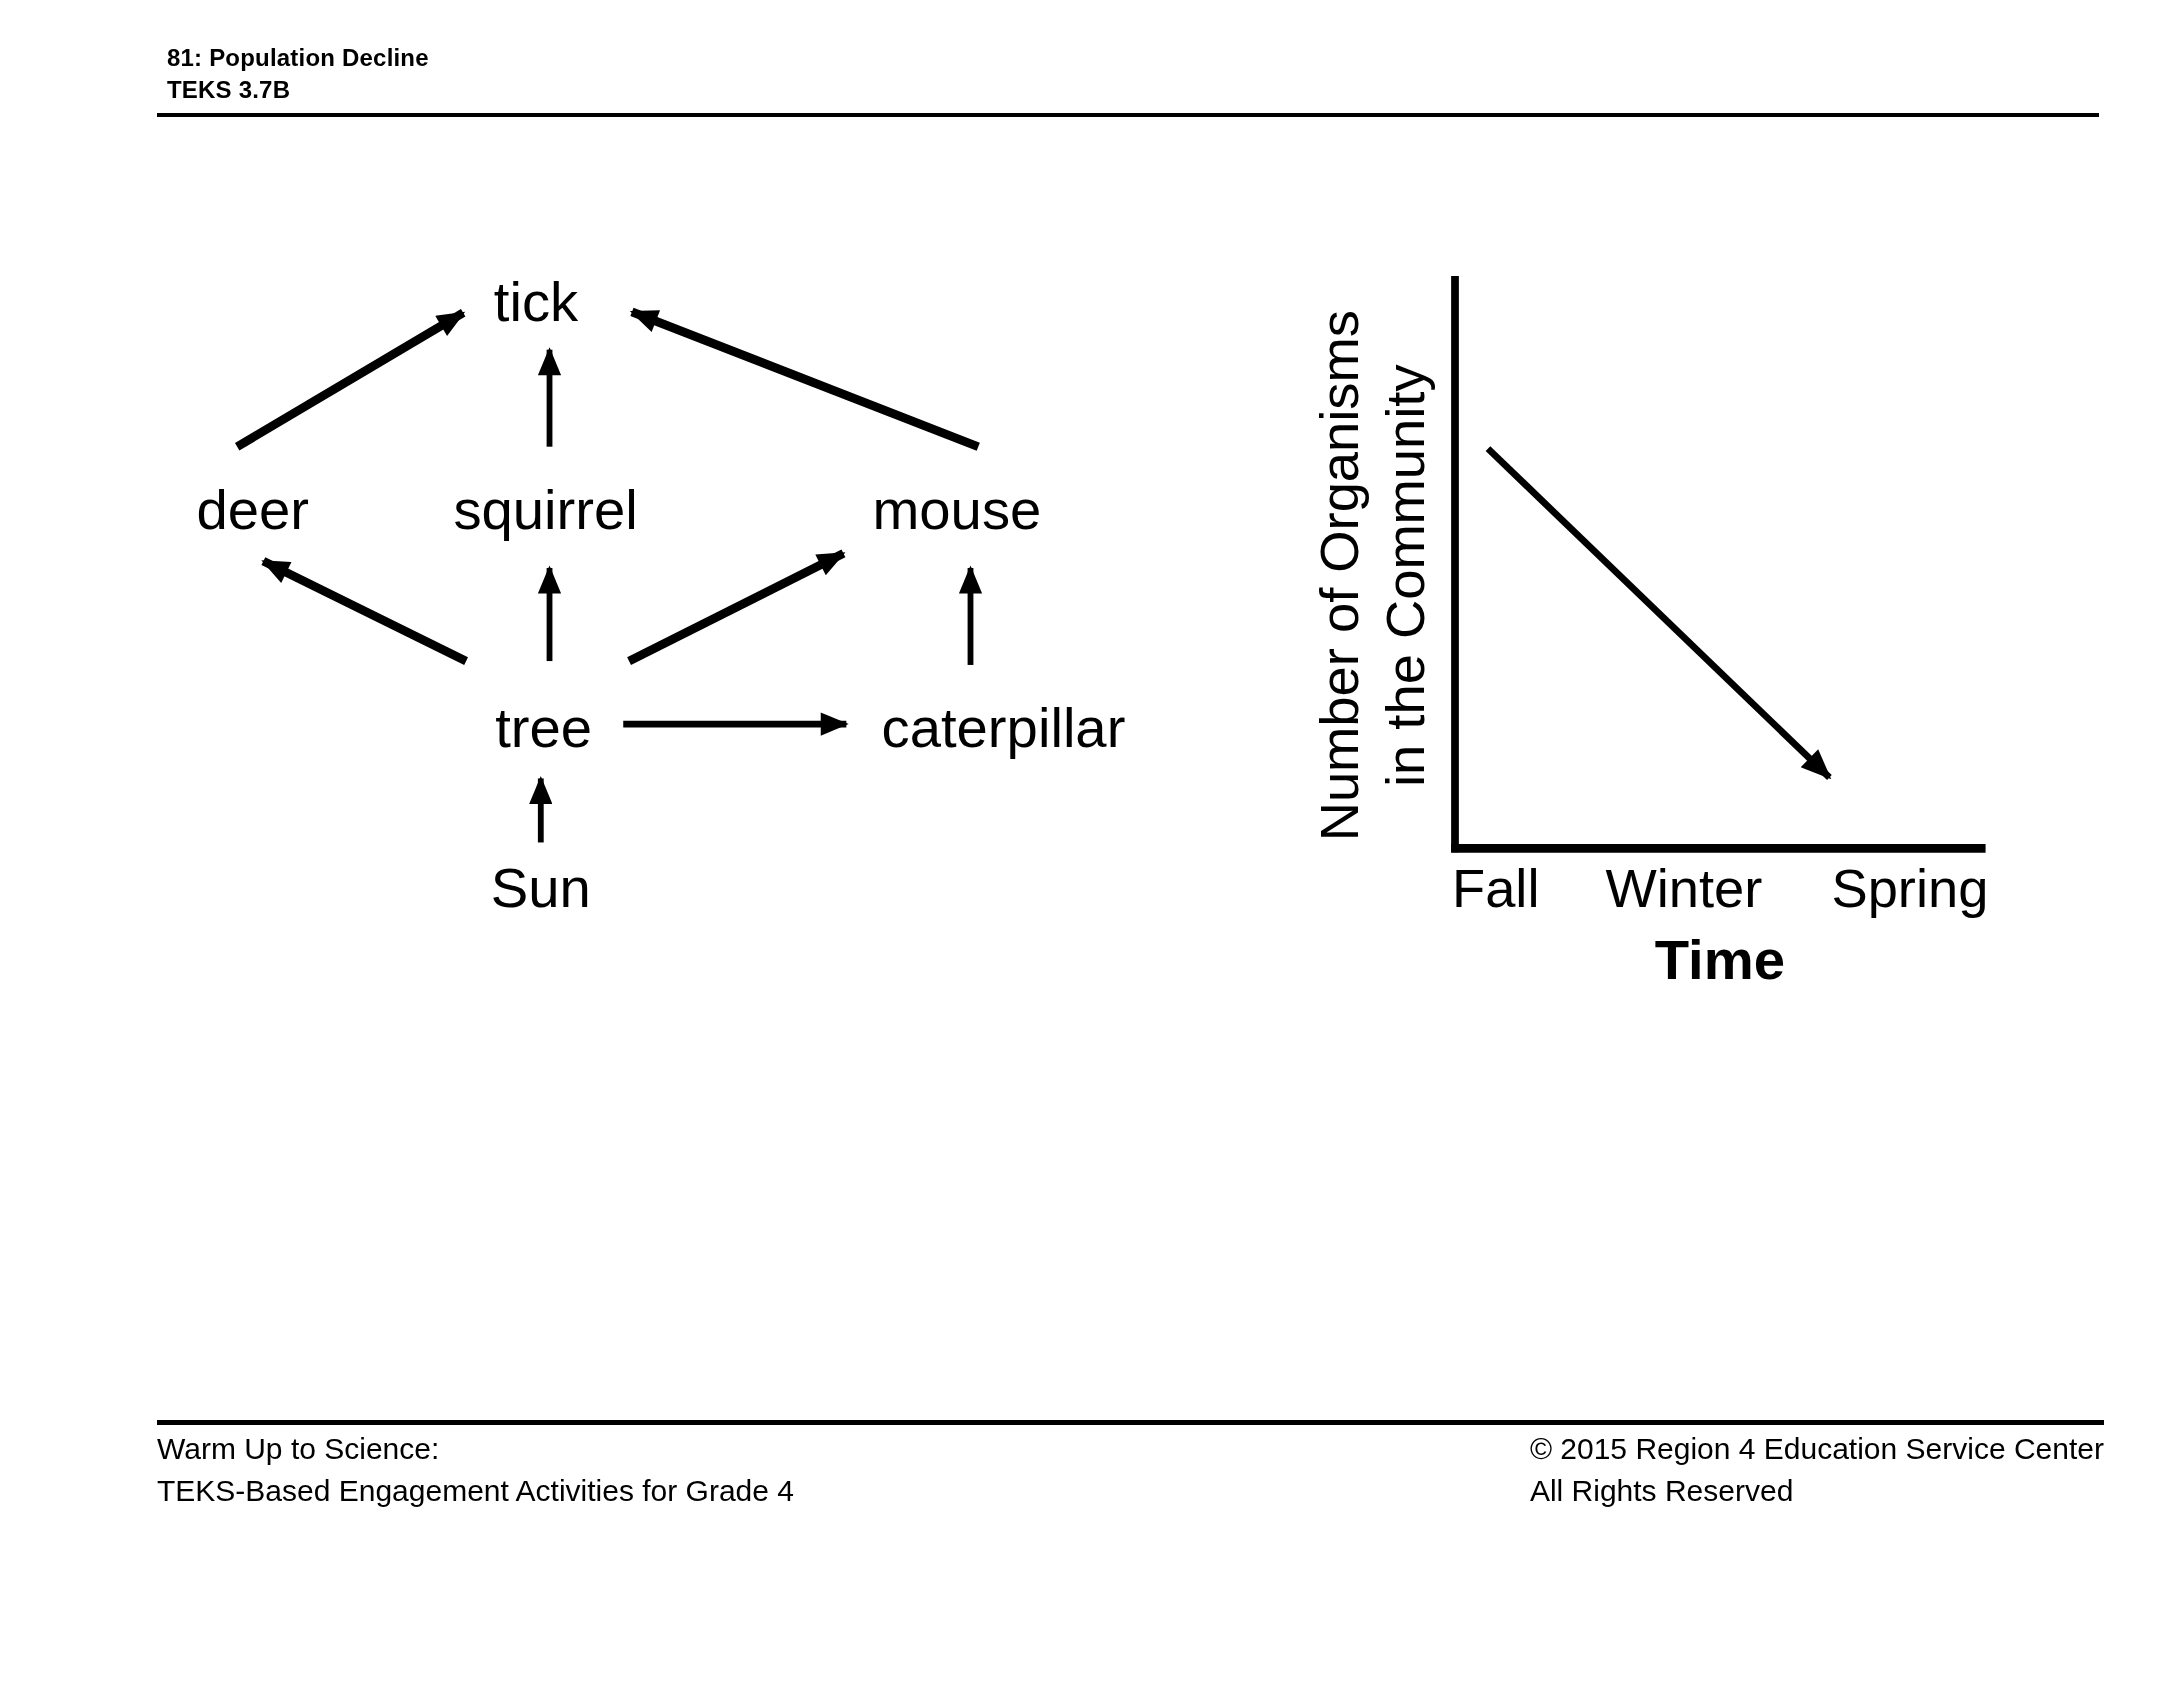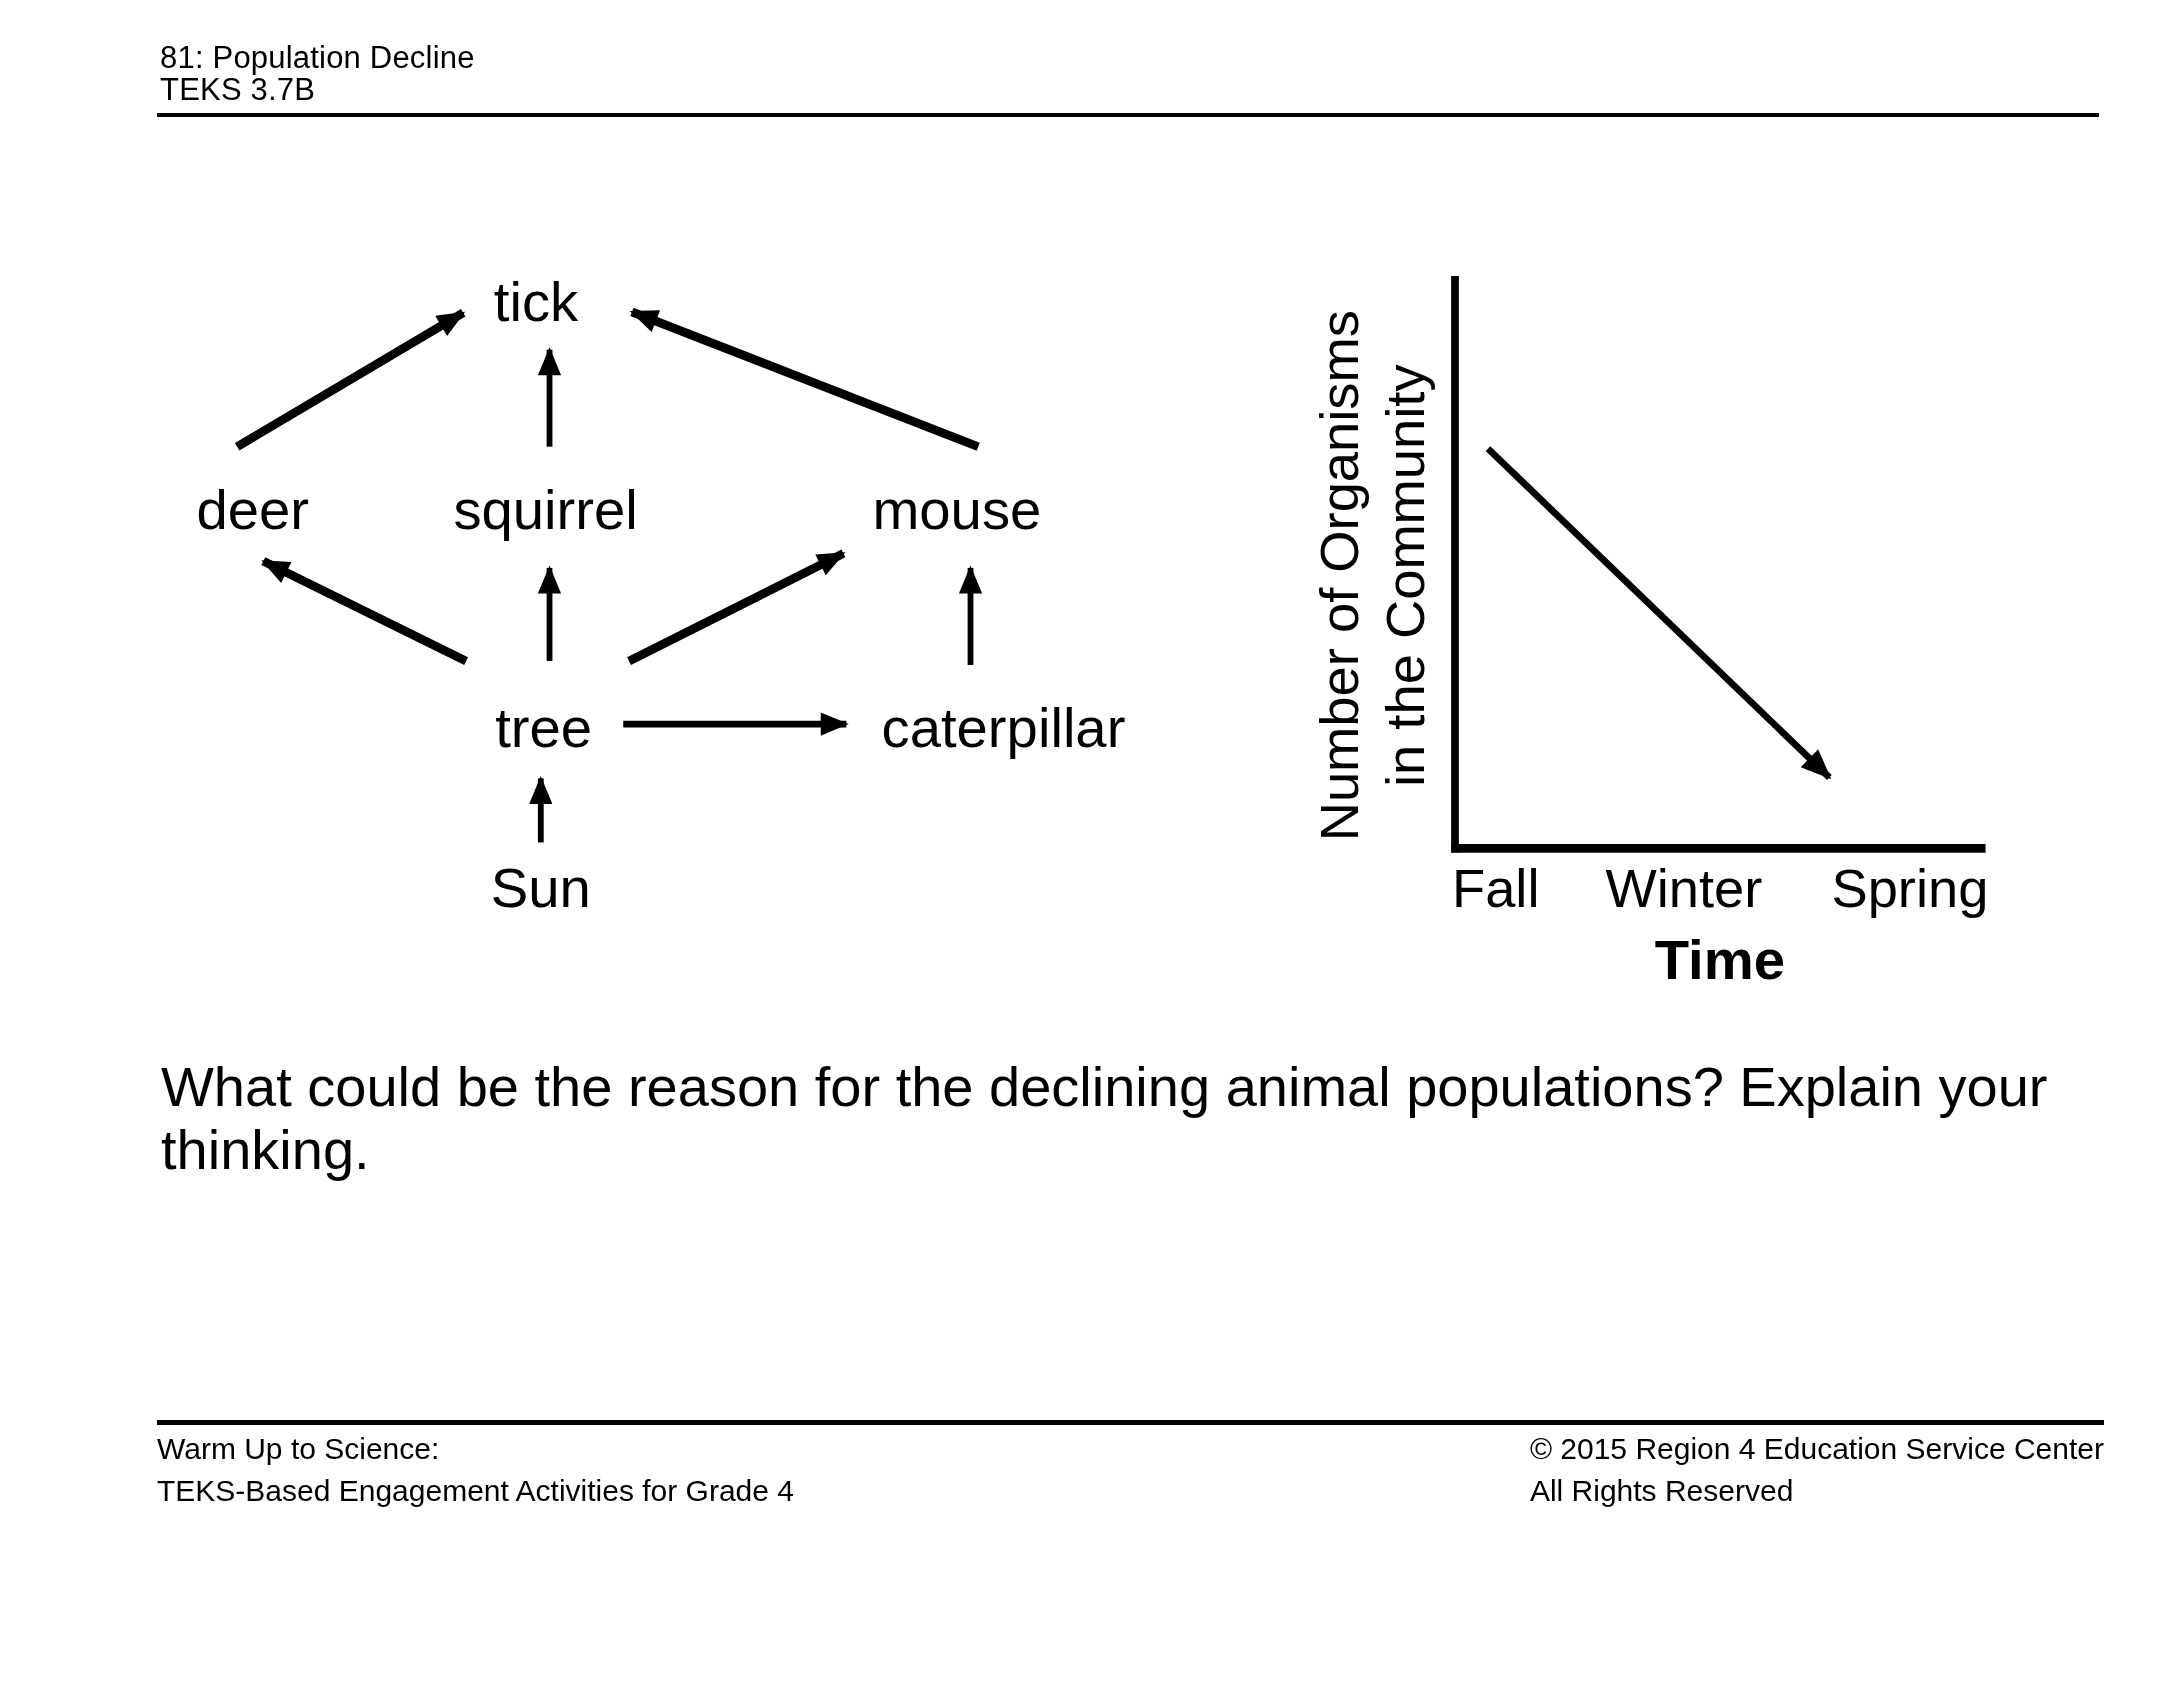--- a/index.html
+++ b/index.html
@@ -6,22 +6,22 @@
   body { font-family: "Liberation Sans", "DejaVu Sans", sans-serif; color: #000; }
   #page {
     position: relative;
     width: 2178px;
     height: 1683px;
     background: #ffffff;
     overflow: hidden;
   }
   .abs { position: absolute; }
   #header-block {
-    left: 160px; top: 42px;
-    font-size: 31px; font-weight: normal; line-height: 32px;
+    left: 167px; top: 42px;
+    font-size: 24px; font-weight: bold; line-height: 32px;
     letter-spacing: 0.2px;
   }
   #header-rule {
     left: 157px; top: 113px; width: 1942px; height: 3.9px; background: #000;
   }
   #instruction {
     left: 161px; top: 133px;
     font-size: 56px; line-height: 1;
   }
   #question-block {
@@ -96,24 +96,20 @@
     <g font-size="56" font-family="Liberation Sans, DejaVu Sans, sans-serif">
       <text transform="translate(1400 593) rotate(-90)" text-anchor="middle">Number of Organisms</text>
       <text transform="translate(1468 593) rotate(-90)" text-anchor="middle">in the Community</text>
       <text x="1542" y="935" text-anchor="middle">Fall</text>
       <text x="1736" y="935" text-anchor="middle">Winter</text>
       <text x="1969" y="935" text-anchor="middle">Spring</text>
       <text x="1773" y="1009" text-anchor="middle" font-size="58" font-weight="bold">Time</text>
     </g>
   </svg>
 
-  <div id="question-block" class="abs">
-    <div>What could be the reason for the declining animal populations? Explain your</div>
-    <div>thinking.</div>
-  </div>
 
   <div id="footer-rule" class="abs"></div>
   <div id="footer-left" class="abs">
     <div>Warm Up to Science:</div>
     <div>TEKS-Based Engagement Activities for Grade 4</div>
   </div>
   <div id="footer-right" class="abs">
     <div>© 2015 Region 4 Education Service Center</div>
     <div>All Rights Reserved</div>
   </div>

